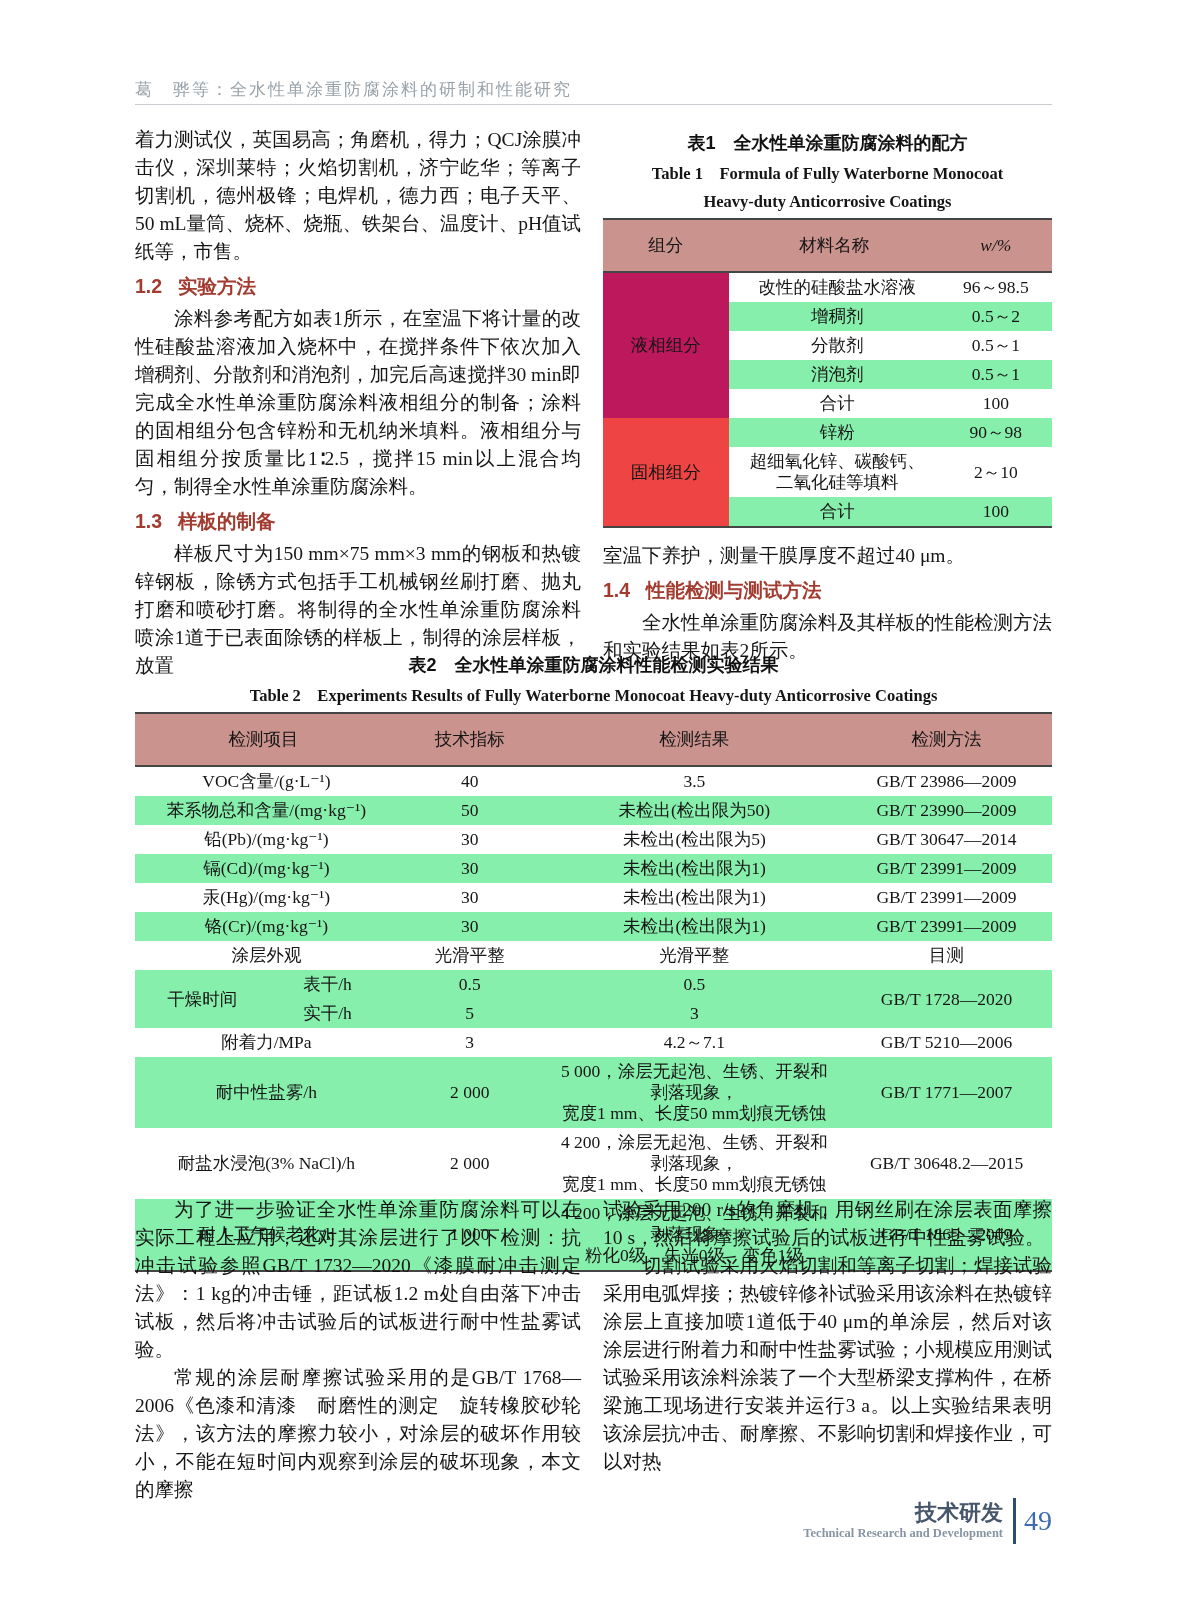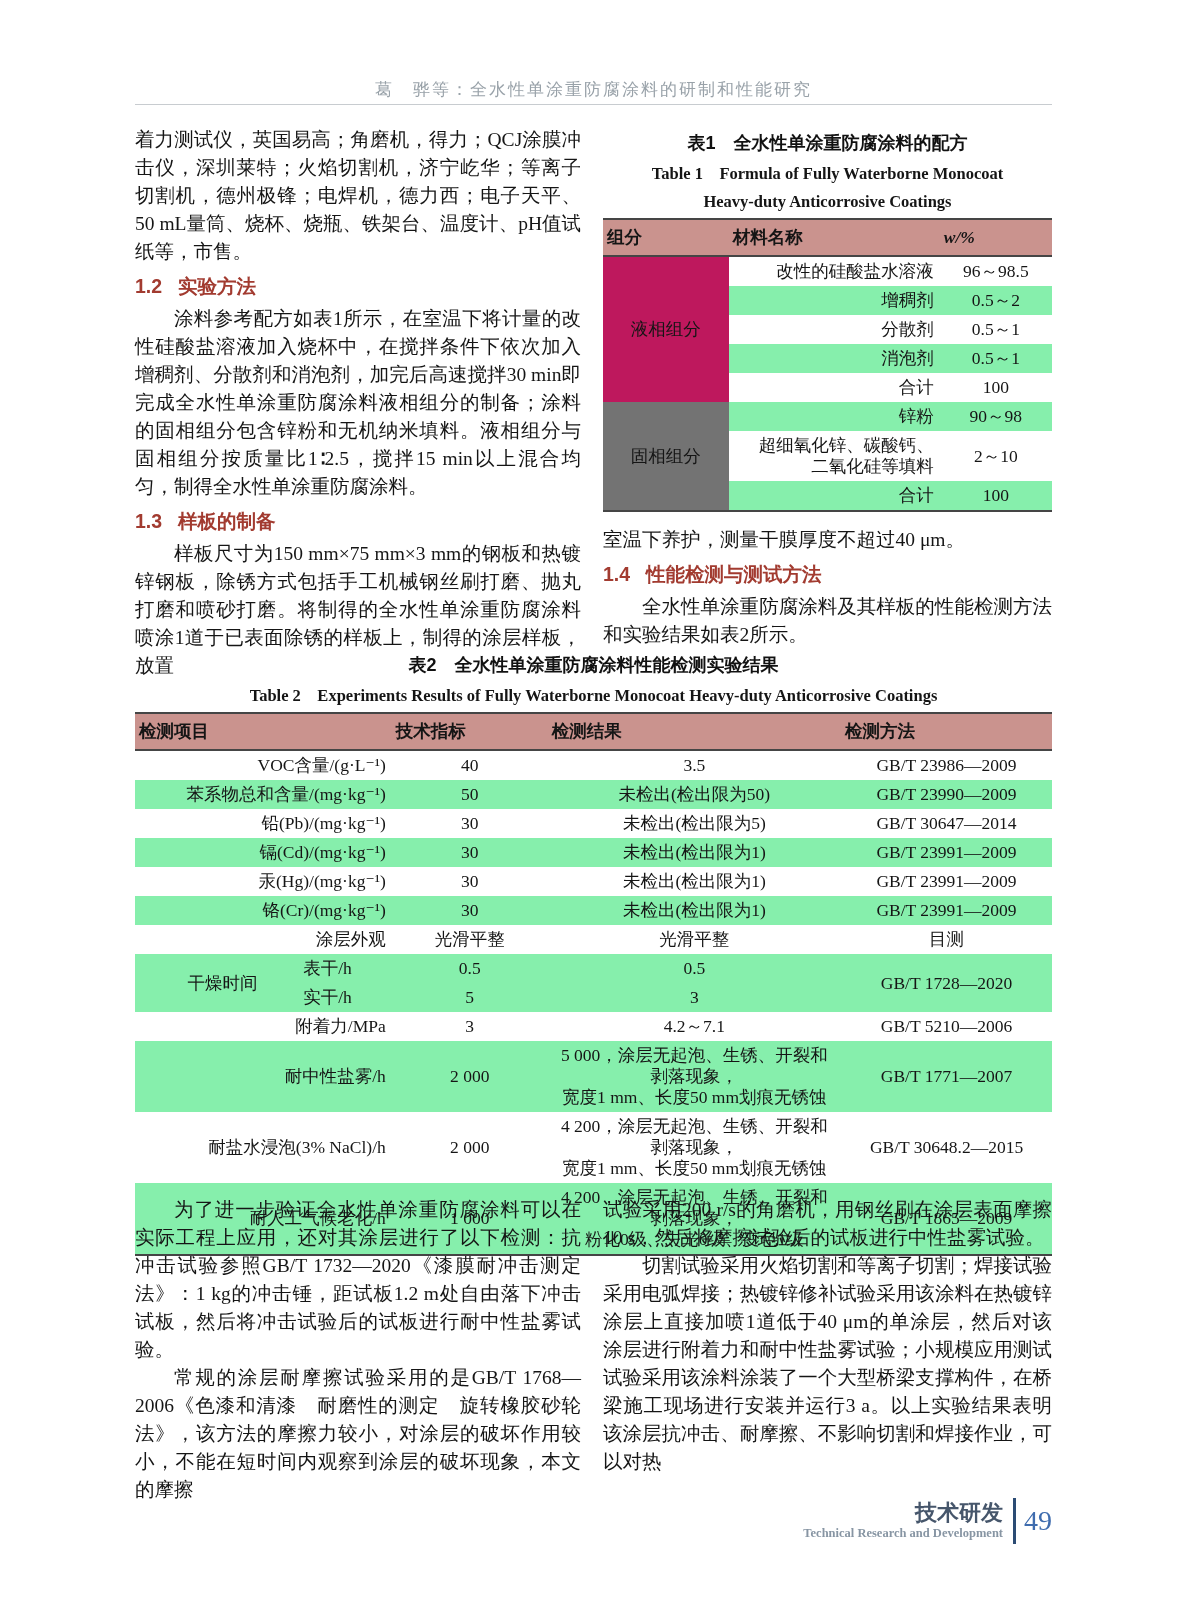--- a/index.html
+++ b/index.html
@@ -11,21 +11,21 @@
     background: #ffffff;
     font-family: "Liberation Serif", "DejaVu Serif", serif;
     color: #151515;
     overflow: hidden;
   }
 
   
   .running-head {
     position: absolute;
     top: 78px; left: 135px; width: 917px;
-    text-align: center;
+    text-align: left;
     font-family: "Liberation Sans", "DejaVu Sans", sans-serif;
     font-size: 17px;
     letter-spacing: 2px;
     color: #99a2a9;
   }
   .head-rule {
     position: absolute;
     top: 104px; left: 135px; width: 917px; height: 1px;
     background: #c8ccd0;
   }
@@ -85,36 +85,36 @@
   table.jtable {
     width: 100%;
     border-collapse: collapse;
     border-top: 2px solid #454545;
     border-bottom: 2px solid #454545;
     font-size: 17.5px;
     line-height: 21px;
     margin-top: 4px;
   }
   table.jtable th {
-    font-weight: bold;
+    font-weight: normal;
     background: #ca938e;
     border-bottom: 2px solid #454545;
-    padding: 7px 4px;
-    text-align: left;
+    padding: 15px 4px;
+    text-align: center;
   }
   table.jtable th.ital { font-style: italic; }
   table.jtable td {
     padding: 4px 6px;
     text-align: center;
     vertical-align: middle;
   }
-  table.jtable td.left { text-align: right; padding-left: 12px; }
+  table.jtable td.left { text-align: center; padding-left: 12px; }
   table.jtable tr.shaded td { background: #86efac; }
   table.jtable td.gcell { text-align: center; background: #be185d; }
-  table.jtable td.gcell.gshade { background: #737373; }
+  table.jtable td.gcell.gshade { background: #ef4444; }
   table.jtable td.prewrap { white-space: pre-line; }
   #table2 td.result { white-space: pre-line; }
 
   .mid-section {
     position: absolute;
     top: 648px; left: 135px; width: 917px;
   }
 
   
   .page-footer {

